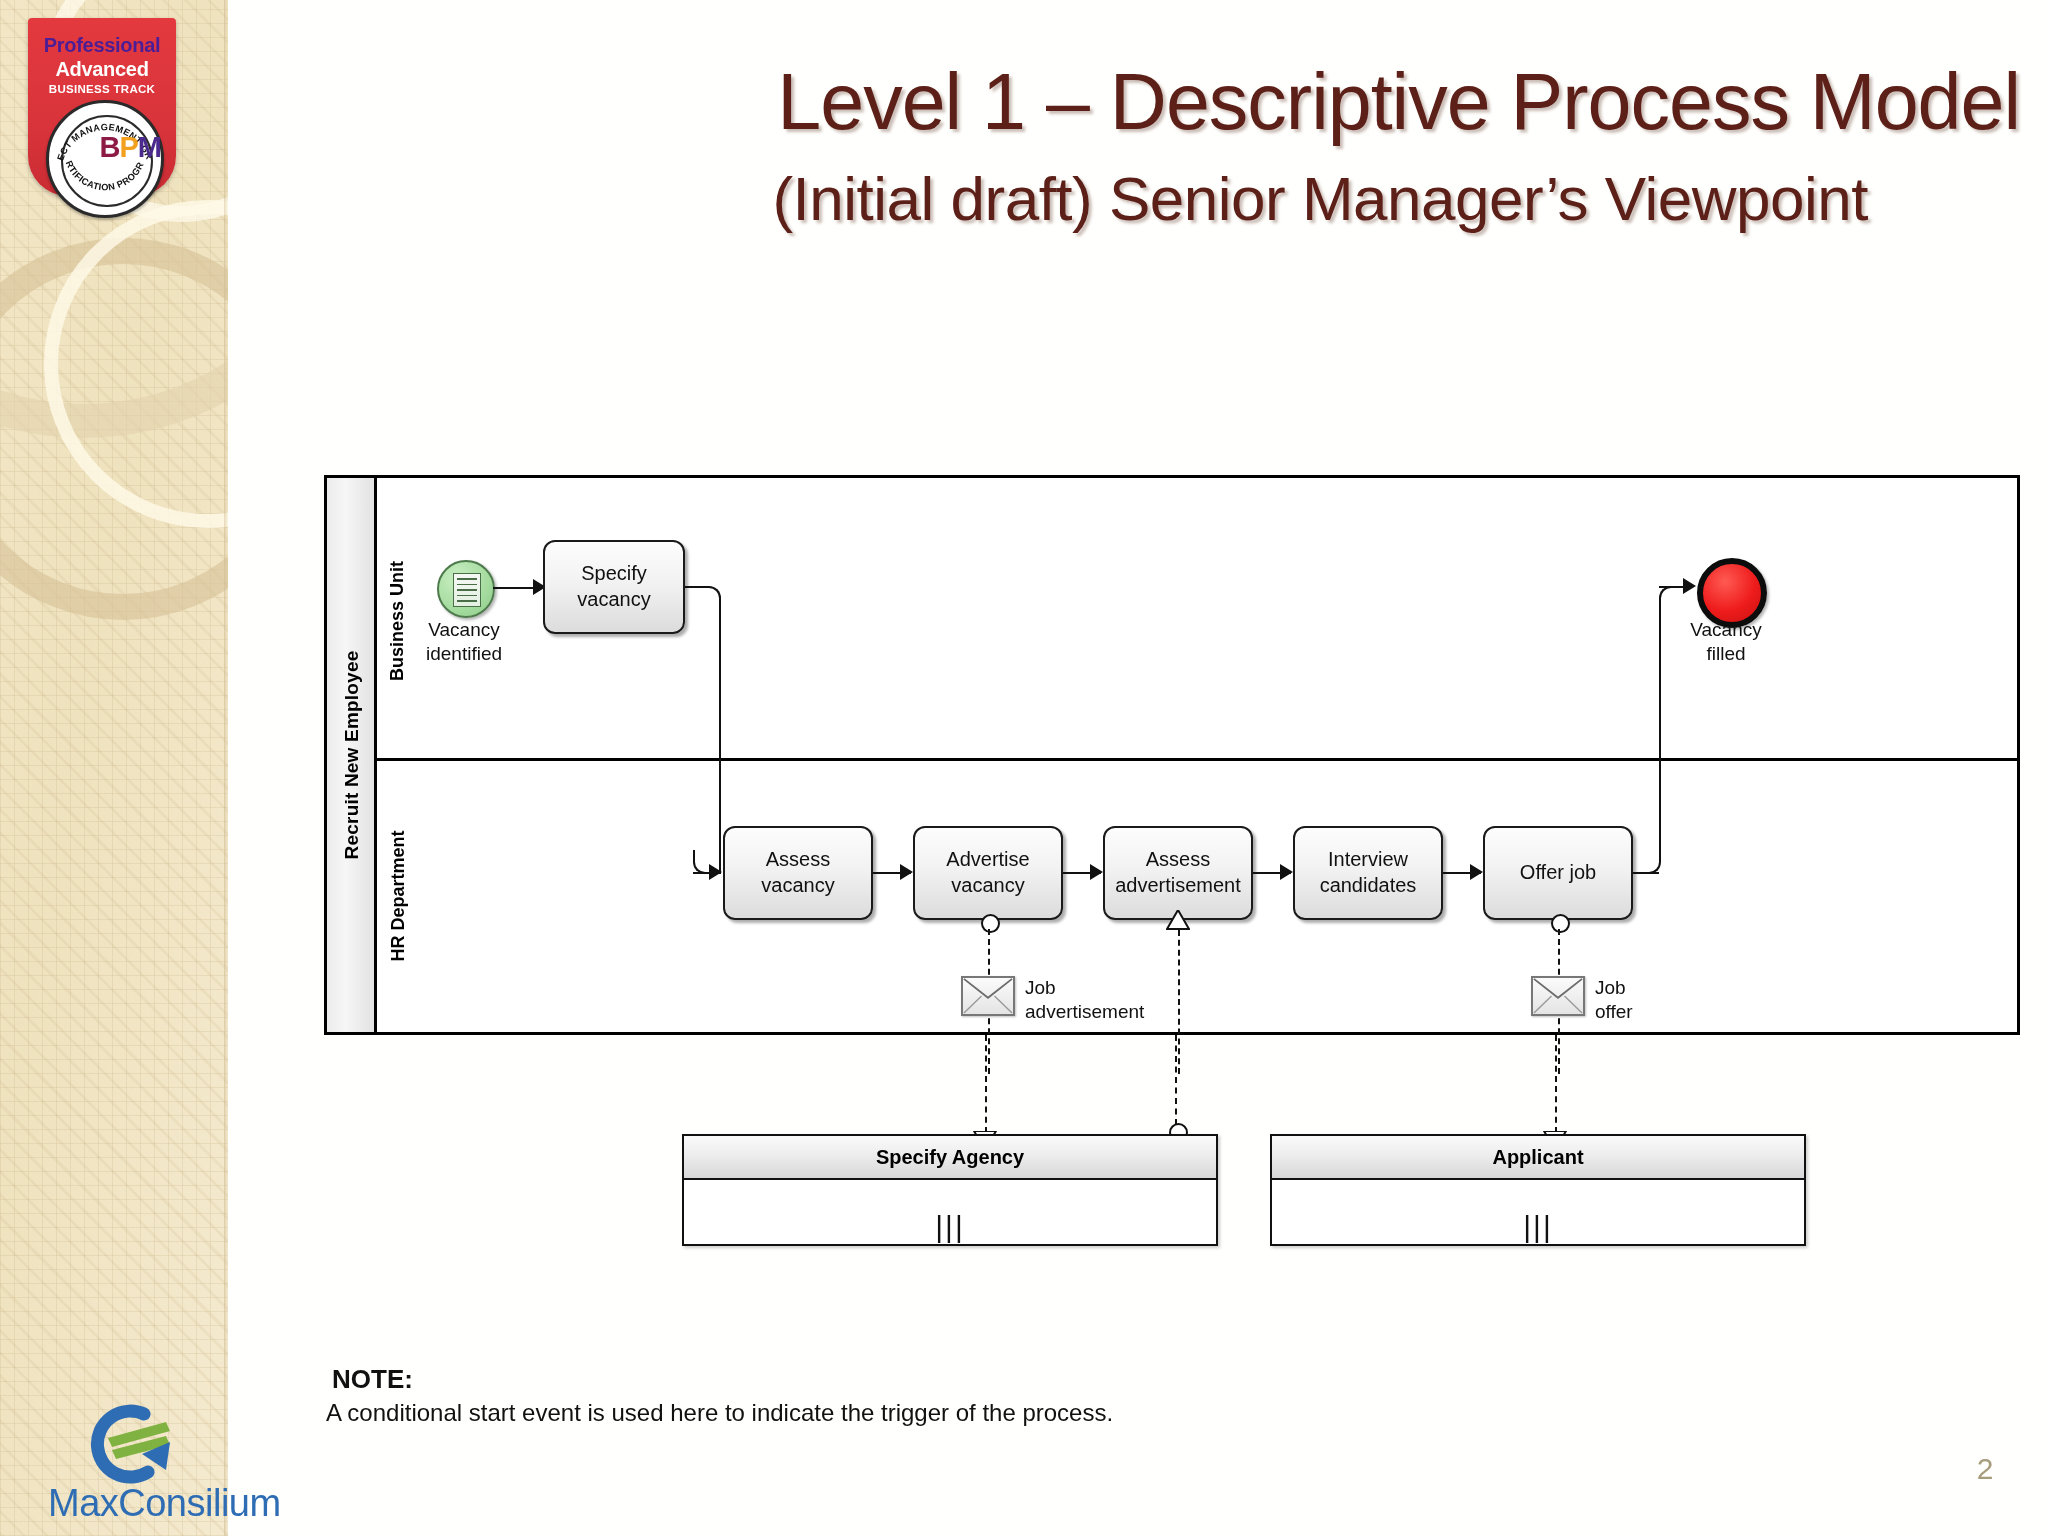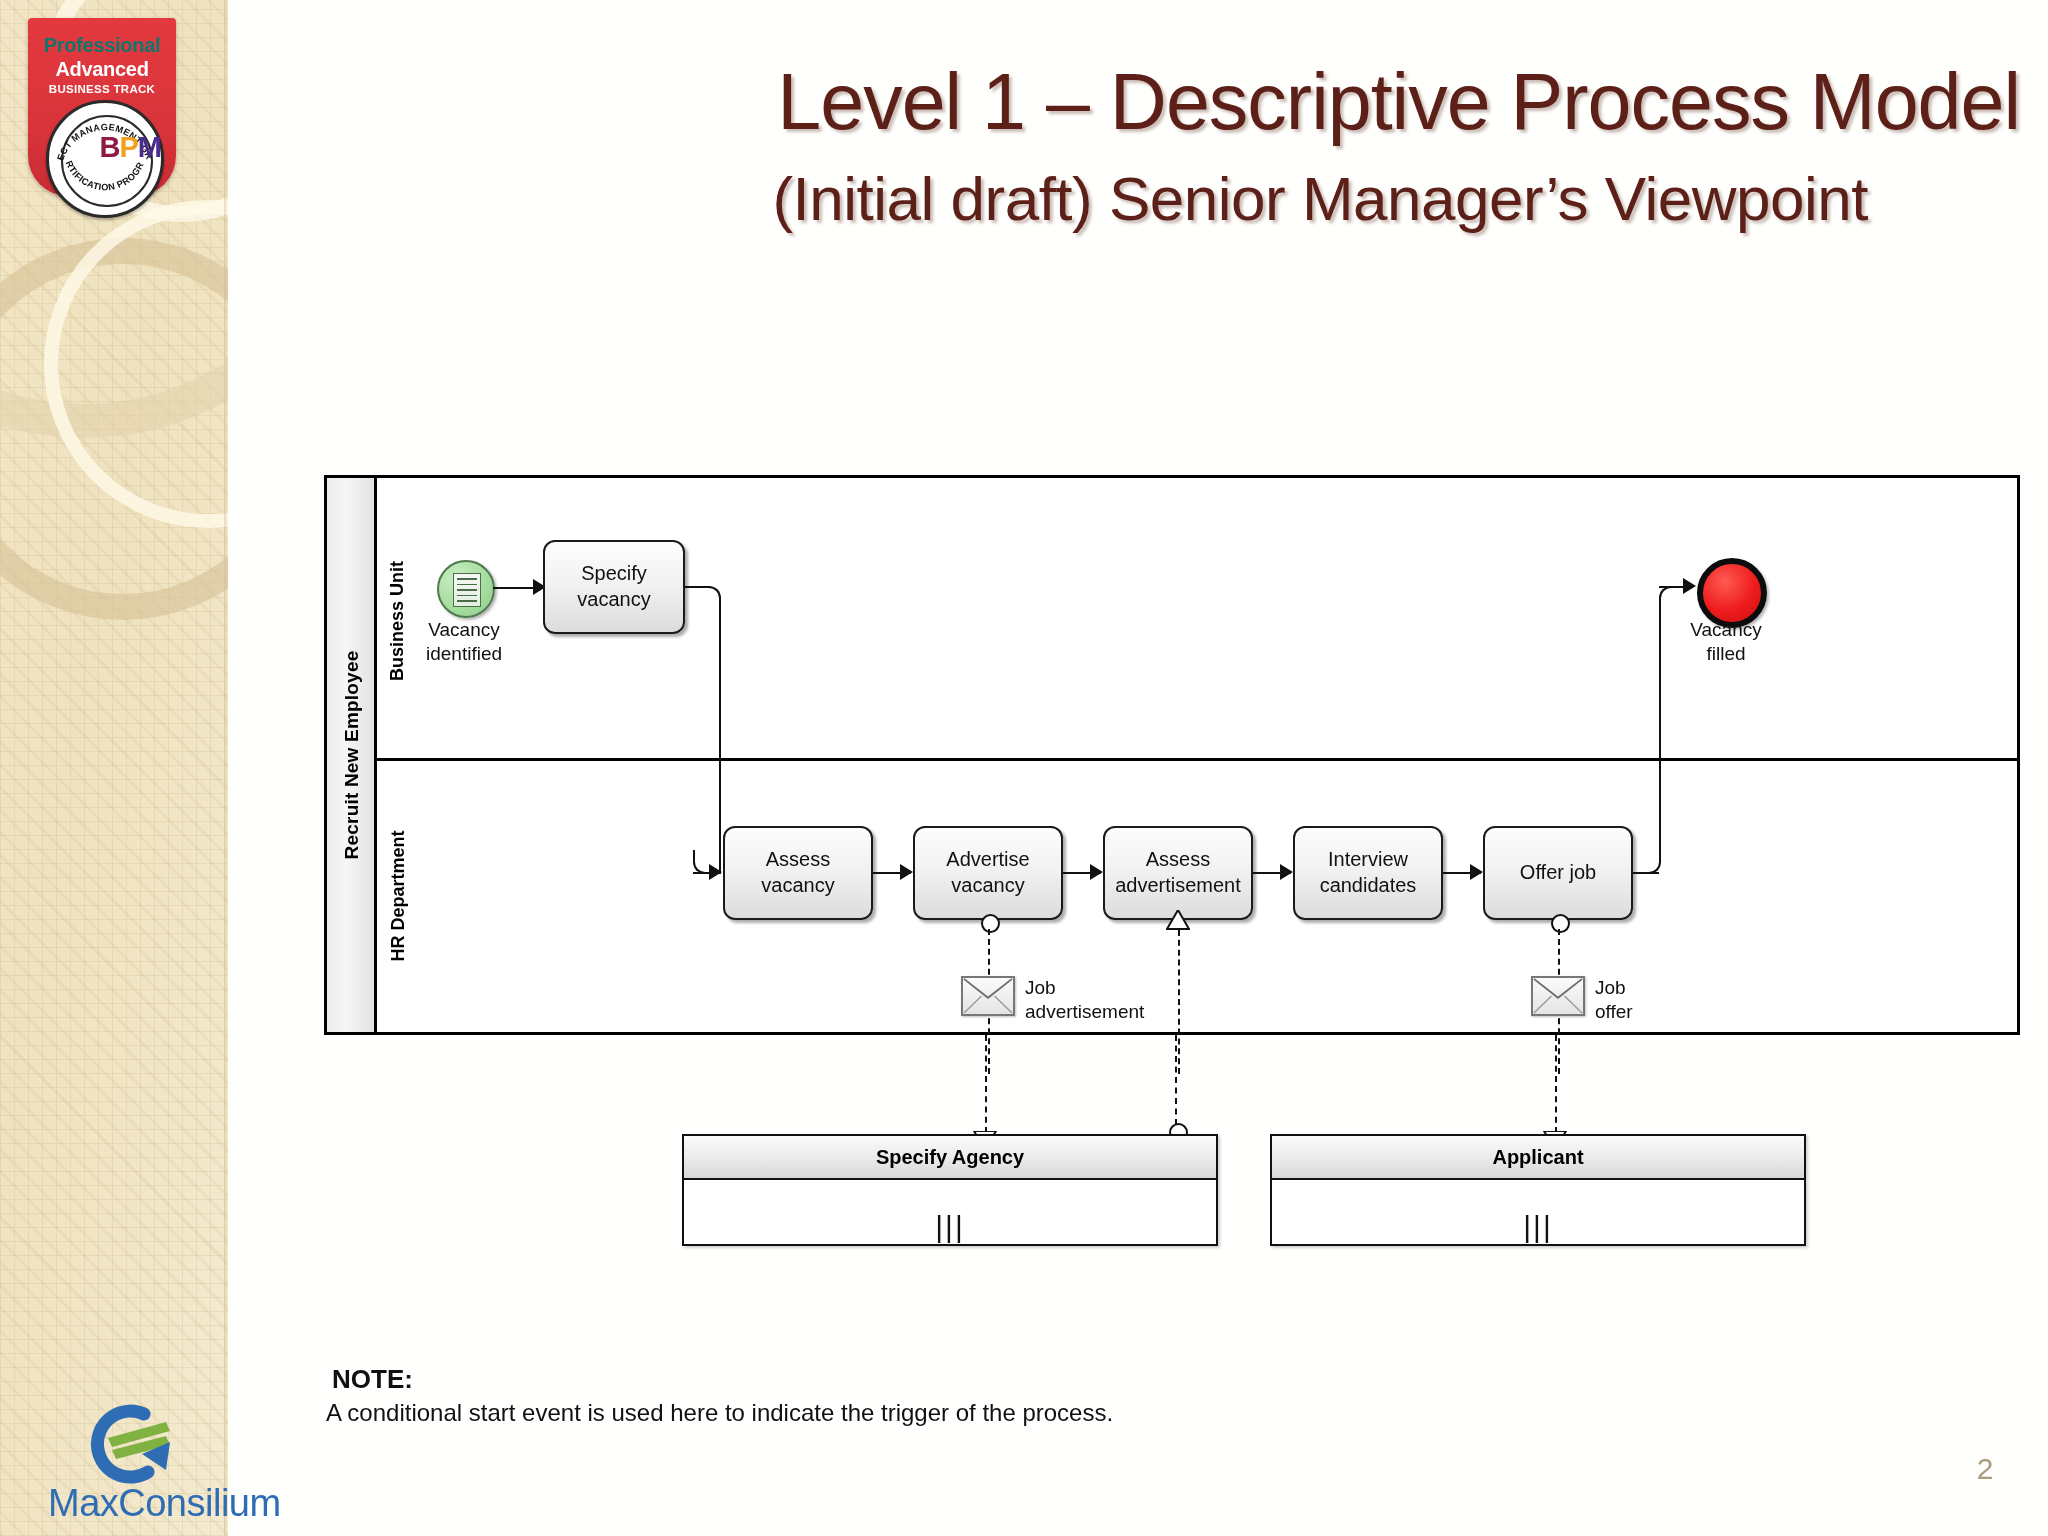--- a/index.html
+++ b/index.html
@@ -32,21 +32,21 @@
 
   
   .badge{position:absolute;left:28px;top:18px;width:148px;height:198px;z-index:5;}
   .badge-shield{
     position:absolute;left:0;top:0;width:148px;height:178px;
     background:linear-gradient(180deg,#E3393F 0%, #D9343B 60%, #C92B33 100%);
     border-radius:4px 4px 40px 40px;
     box-shadow:0 2px 4px rgba(0,0,0,.25);
   }
   .badge-t1{position:absolute;left:0;top:16px;width:148px;text-align:center;
-    color:#0f766e;font-weight:bold;font-size:20px;letter-spacing:-.3px;}
+    color:#4c1d95;font-weight:bold;font-size:20px;letter-spacing:-.3px;}
   .badge-t2{position:absolute;left:0;top:40px;width:148px;text-align:center;
     color:#fff;font-weight:bold;font-size:20px;letter-spacing:-.3px;}
   .badge-t3{position:absolute;left:0;top:65px;width:148px;text-align:center;
     color:#fff;font-size:11.5px;font-weight:bold;letter-spacing:.3px;}
   .badge-seal{
     position:absolute;left:18px;top:82px;width:112px;height:112px;border-radius:50%;
     background:#fff;border:3px solid #2a2a2a;
     box-shadow:0 2px 3px rgba(0,0,0,.3);
   }
   .seal-inner{position:absolute;left:12px;top:12px;width:88px;height:88px;border-radius:50%;

